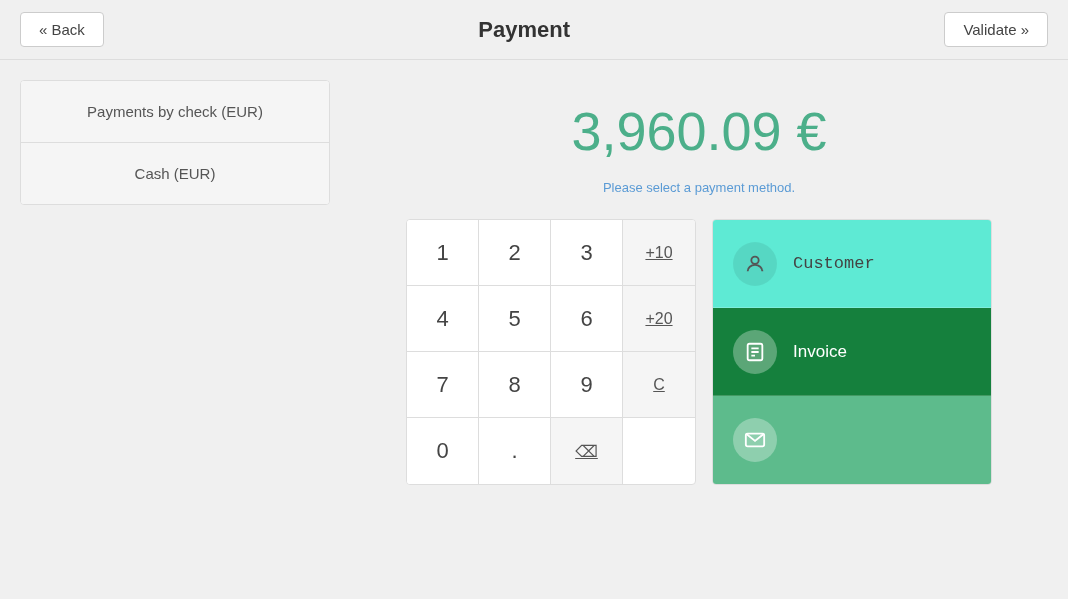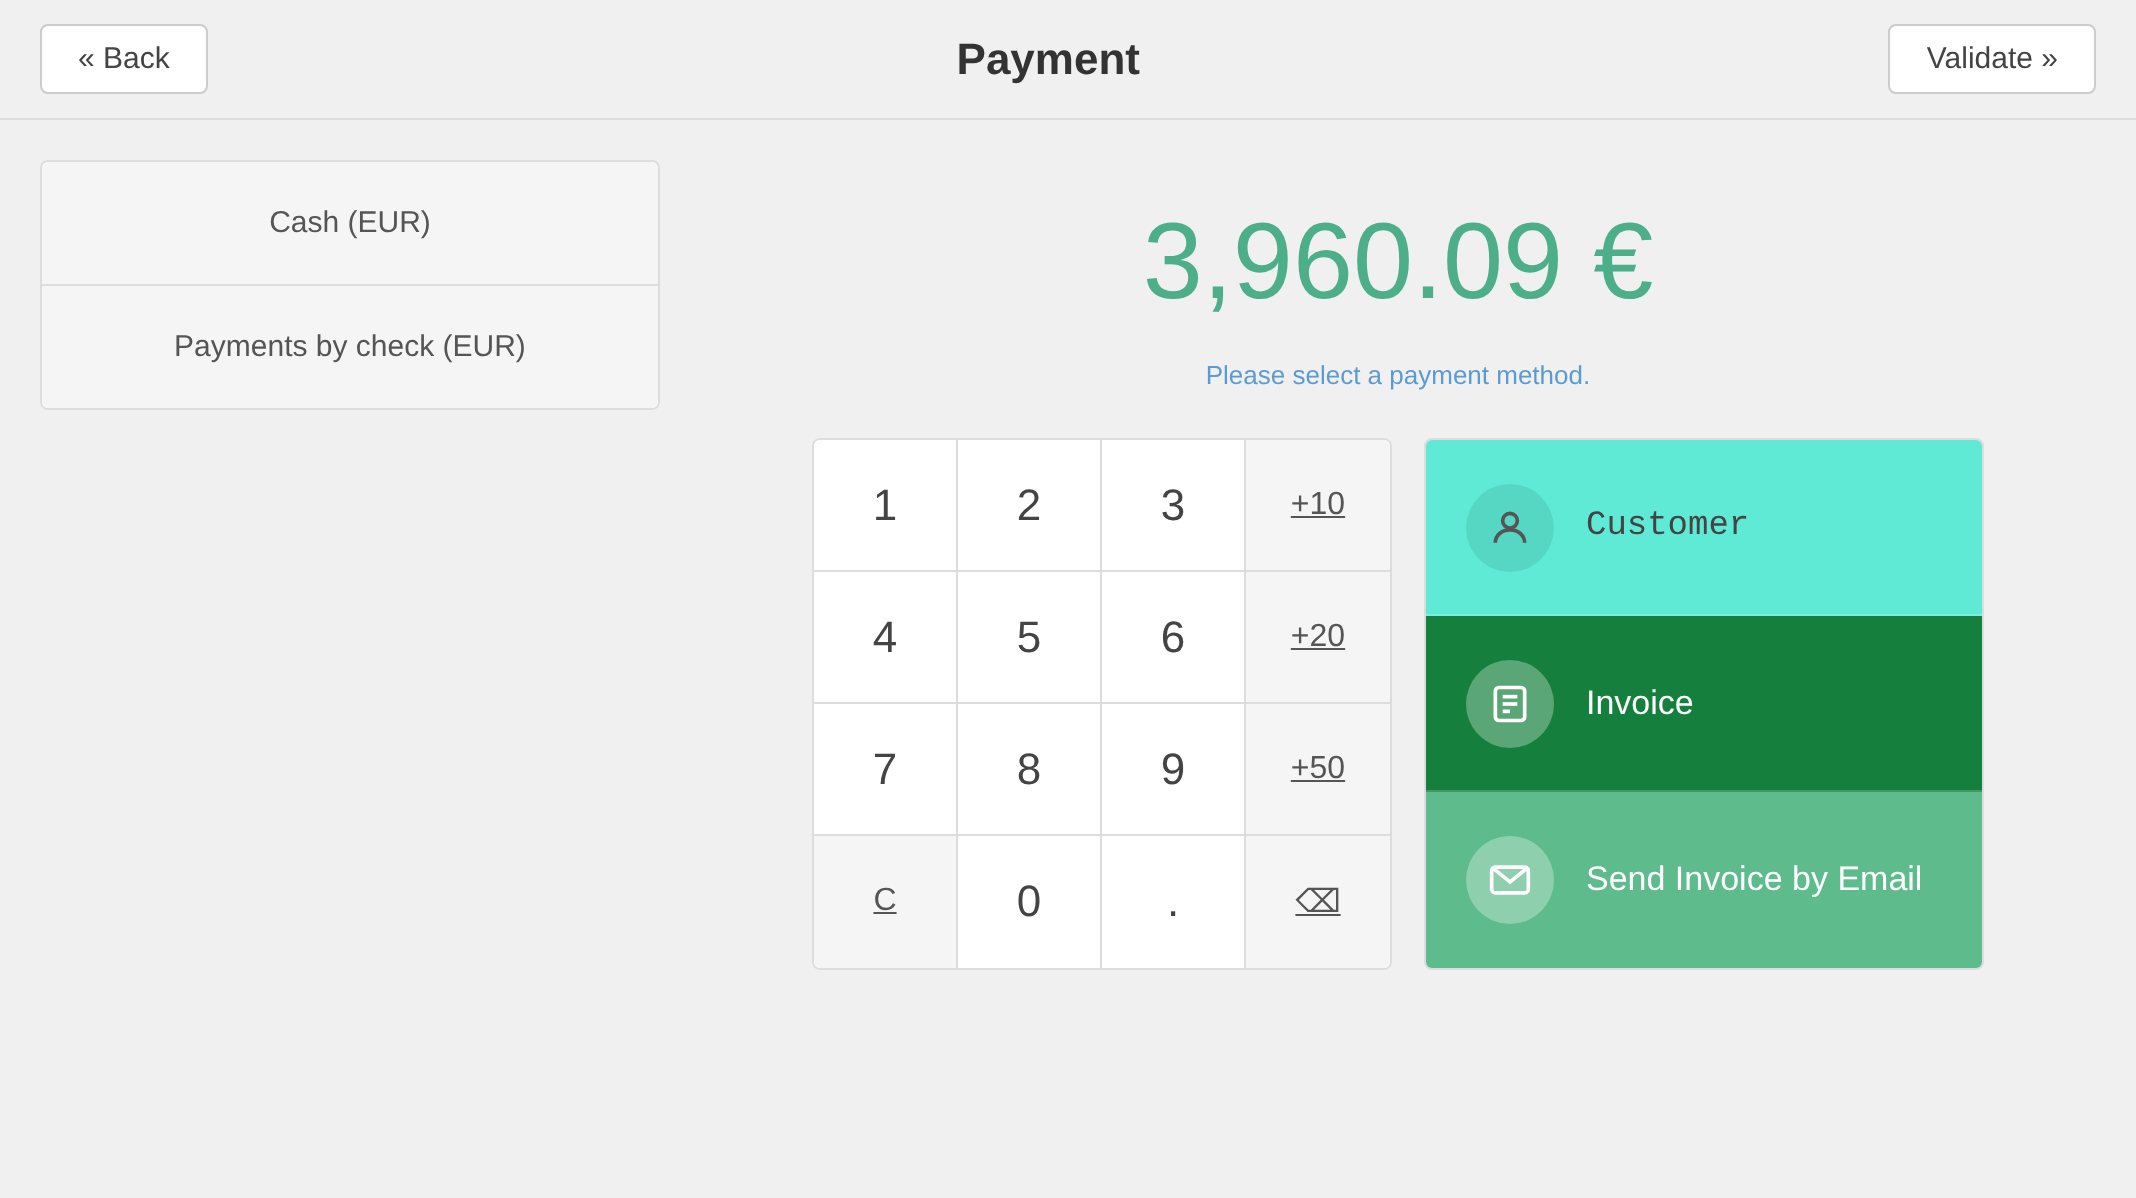--- a/index.html
+++ b/index.html
@@ -195,22 +195,22 @@
 
 <div class="header">
   <button class="btn-back">« Back</button>
   <span class="header-title">Payment</span>
   <button class="btn-validate">Validate »</button>
 </div>
 
 <div class="main">
 
   <div class="sidebar">
+    <div class="payment-method">Payments by check (EUR)</div>
     <div class="payment-method">Cash (EUR)</div>
-    <div class="payment-method">Payments by check (EUR)</div>
   </div>
 
   <div class="right">
 
     <div class="amount-display">
       <div class="amount-value">3,960.09 €</div>
       <div class="amount-hint">Please select a payment method.</div>
     </div>
 
     <div class="numpad-action-row">
@@ -220,21 +220,20 @@
         <div class="numpad-key">2</div>
         <div class="numpad-key">3</div>
         <div class="numpad-key action-key">+10</div>
         <div class="numpad-key">4</div>
         <div class="numpad-key">5</div>
         <div class="numpad-key">6</div>
         <div class="numpad-key action-key">+20</div>
         <div class="numpad-key">7</div>
         <div class="numpad-key">8</div>
         <div class="numpad-key">9</div>
-        <div class="numpad-key action-key">+50</div>
         <div class="numpad-key action-key">C</div>
         <div class="numpad-key">0</div>
         <div class="numpad-key">.</div>
         <div class="numpad-key action-key">⌫</div>
       </div>
 
       <div class="action-buttons">
 
         <div class="action-btn customer-btn">
           <div class="action-btn-icon">
@@ -258,19 +257,18 @@
           <span class="action-btn-label">Invoice</span>
         </div>
 
         <div class="action-btn send-email-btn">
           <div class="action-btn-icon">
             <svg width="22" height="22" viewBox="0 0 24 24" fill="none" stroke="#fff" stroke-width="2">
               <rect x="2" y="5" width="20" height="14" rx="2"></rect>
               <polyline points="2,5 12,13 22,5"></polyline>
             </svg>
           </div>
-          <span class="action-btn-label">Send Invoice by Email</span>
         </div>
 
       </div>
     </div>
   </div>
 </div>
 
 </body></html>

